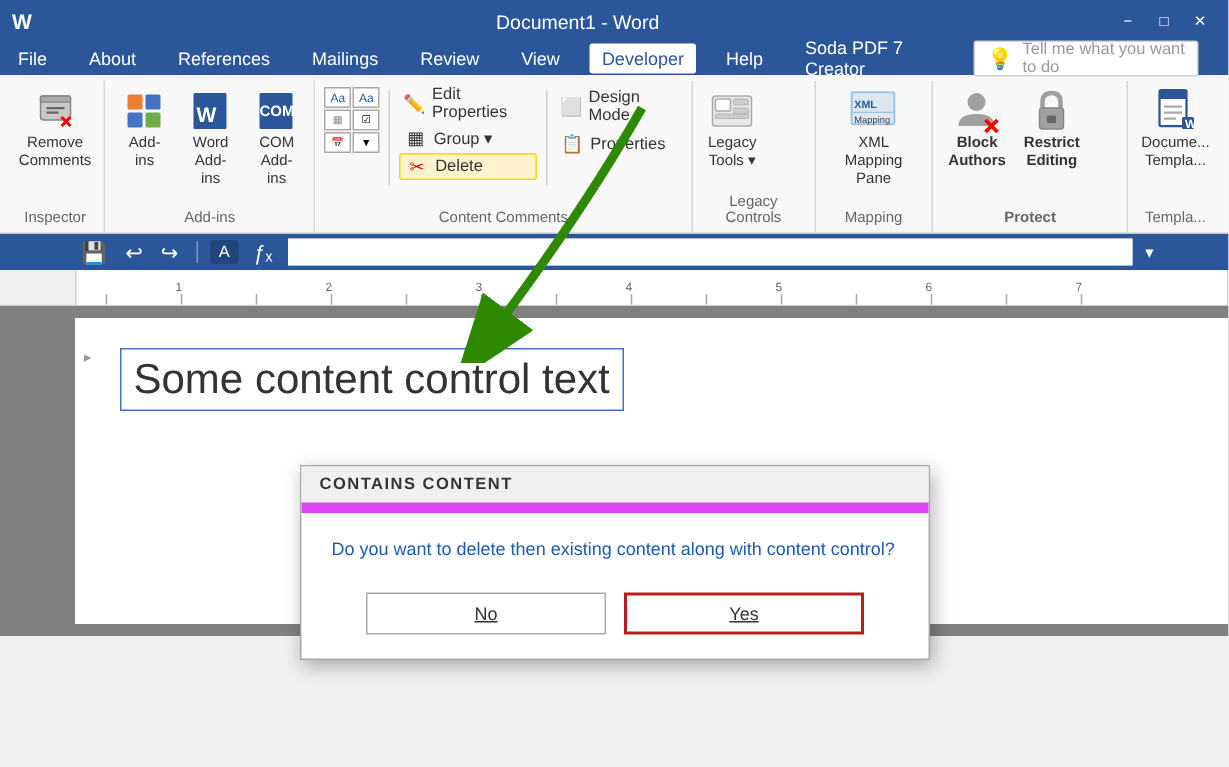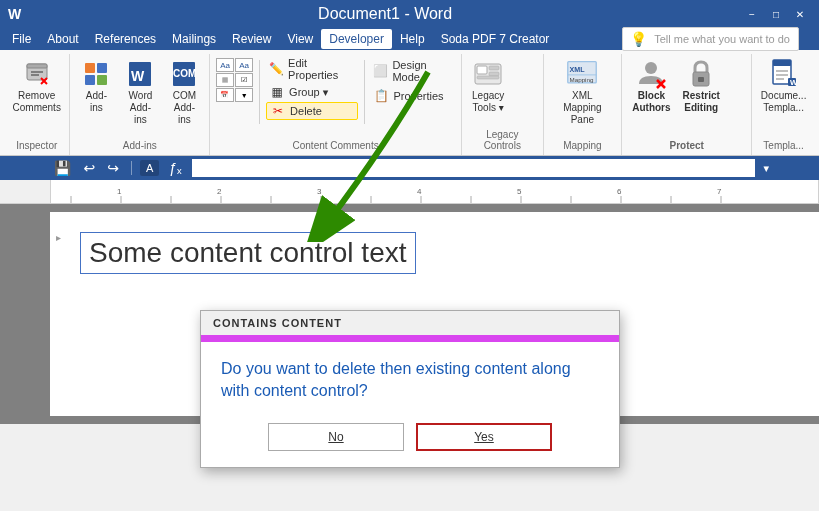--- a/index.html
+++ b/index.html
@@ -19,21 +19,21 @@
       height: 28px;
       display: flex;
       align-items: center;
       padding: 0 8px;
       color: white;
       font-size: 12px;
     }
     .title-bar-title {
       flex: 1;
       text-align: center;
-      font-size: 16px;
+      font-size: 13px;
     }
     .title-bar-controls {
       display: flex;
       gap: 2px;
     }
     .title-bar-btn {
       width: 22px;
       height: 18px;
       background: transparent;
       border: none;
@@ -45,20 +45,21 @@
       justify-content: center;
     }
 
     
     .menu-bar {
       background: #2b579a;
       height: 22px;
       display: flex;
       align-items: center;
       padding: 0 4px;
+      gap: 12px;
     }
     .menu-item {
       color: white;
       padding: 2px 8px;
       font-size: 12px;
       cursor: pointer;
       border-radius: 2px;
       height: 20px;
       display: flex;
       align-items: center;
@@ -214,31 +215,31 @@
       font-size: 11px;
       font-weight: bold;
       color: #333;
       letter-spacing: 1px;
     }
     .dialog-body {
       padding: 16px 20px;
     }
     .dialog-message {
       color: #1a5bb5;
-      font-size: 16px;
+      font-size: 12px;
       margin-bottom: 20px;
       line-height: 1.4;
     }
     .dialog-buttons {
       display: flex;
       gap: 12px;
       justify-content: center;
     }
     .dialog-btn {
-      width: 136px;
+      width: 160px;
       height: 28px;
       background: white;
       border: 1px solid #aaa;
       cursor: pointer;
       font-size: 12px;
       color: #333;
       display: flex;
       align-items: center;
       justify-content: center;
     }

